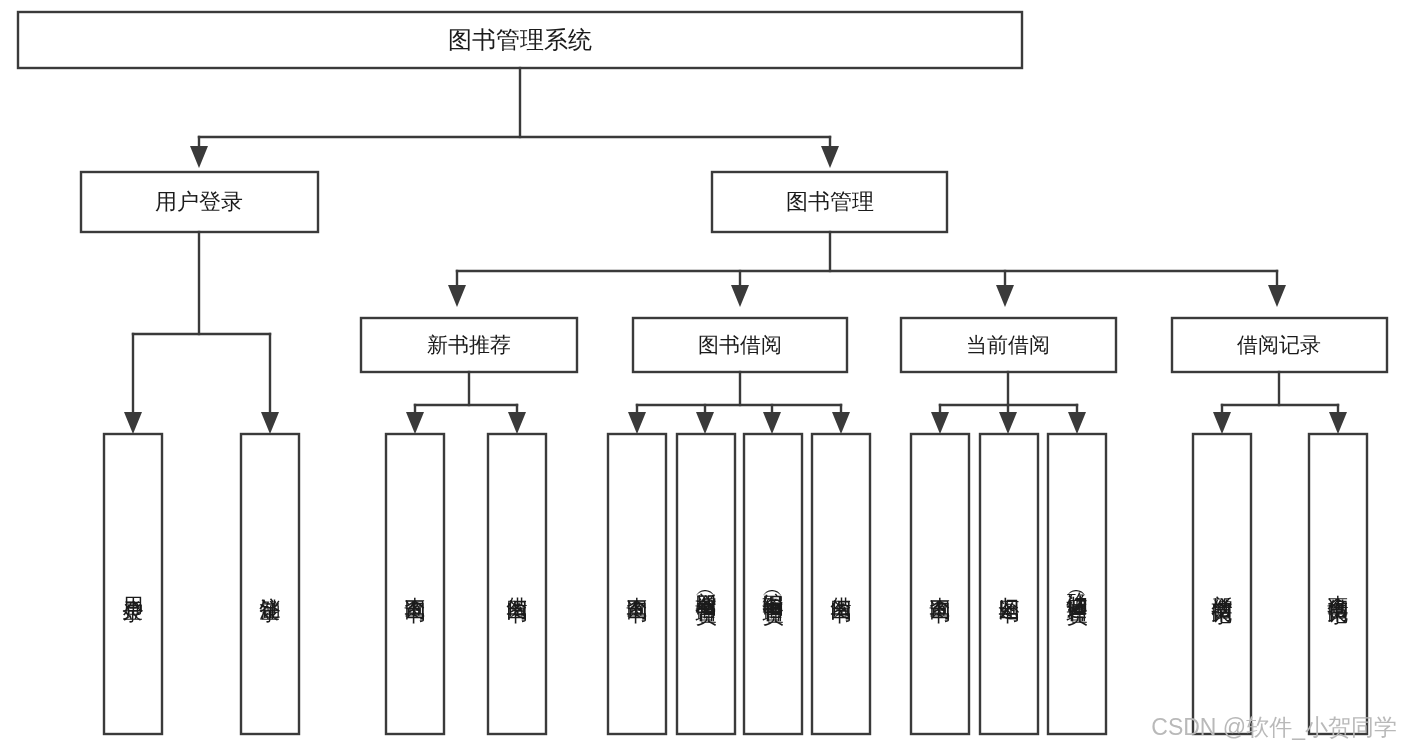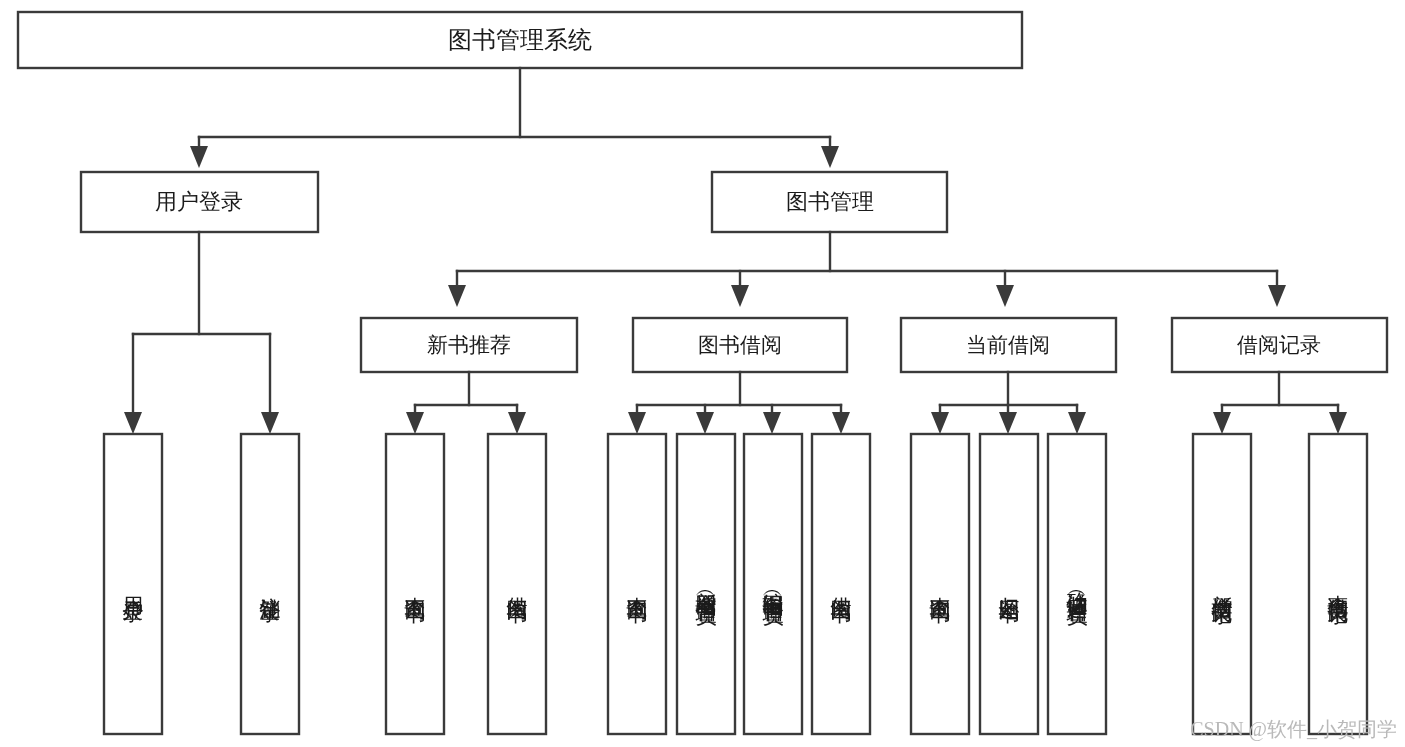--- a/index.html
+++ b/index.html
@@ -20,22 +20,22 @@
   .lbl-root{font-size:24px;}
   .lbl-l2{font-size:22px;}
   .lbl-l3{font-size:21px;}
   .lbl-leaf{font-size:21px;}
   .vtext{
     writing-mode:vertical-rl;text-orientation:upright;
     letter-spacing:2px;
   }
   .wm{
     position:absolute;right:8px;bottom:4px;
-    font-family:Liberation Serif, serif;
-    font-size:20px;color:#b9b9b9;white-space:nowrap;
+    font-family:Liberation Sans, sans-serif;
+    font-size:23px;color:#b9b9b9;white-space:nowrap;
     pointer-events:none;user-select:none;
   }
 </style>
 </head>
 <body>
 
 <svg id="diagram" viewBox="0 0 1405 747" xmlns="http://www.w3.org/2000/svg">
 
   <defs>
     <g id="arrowhead">

